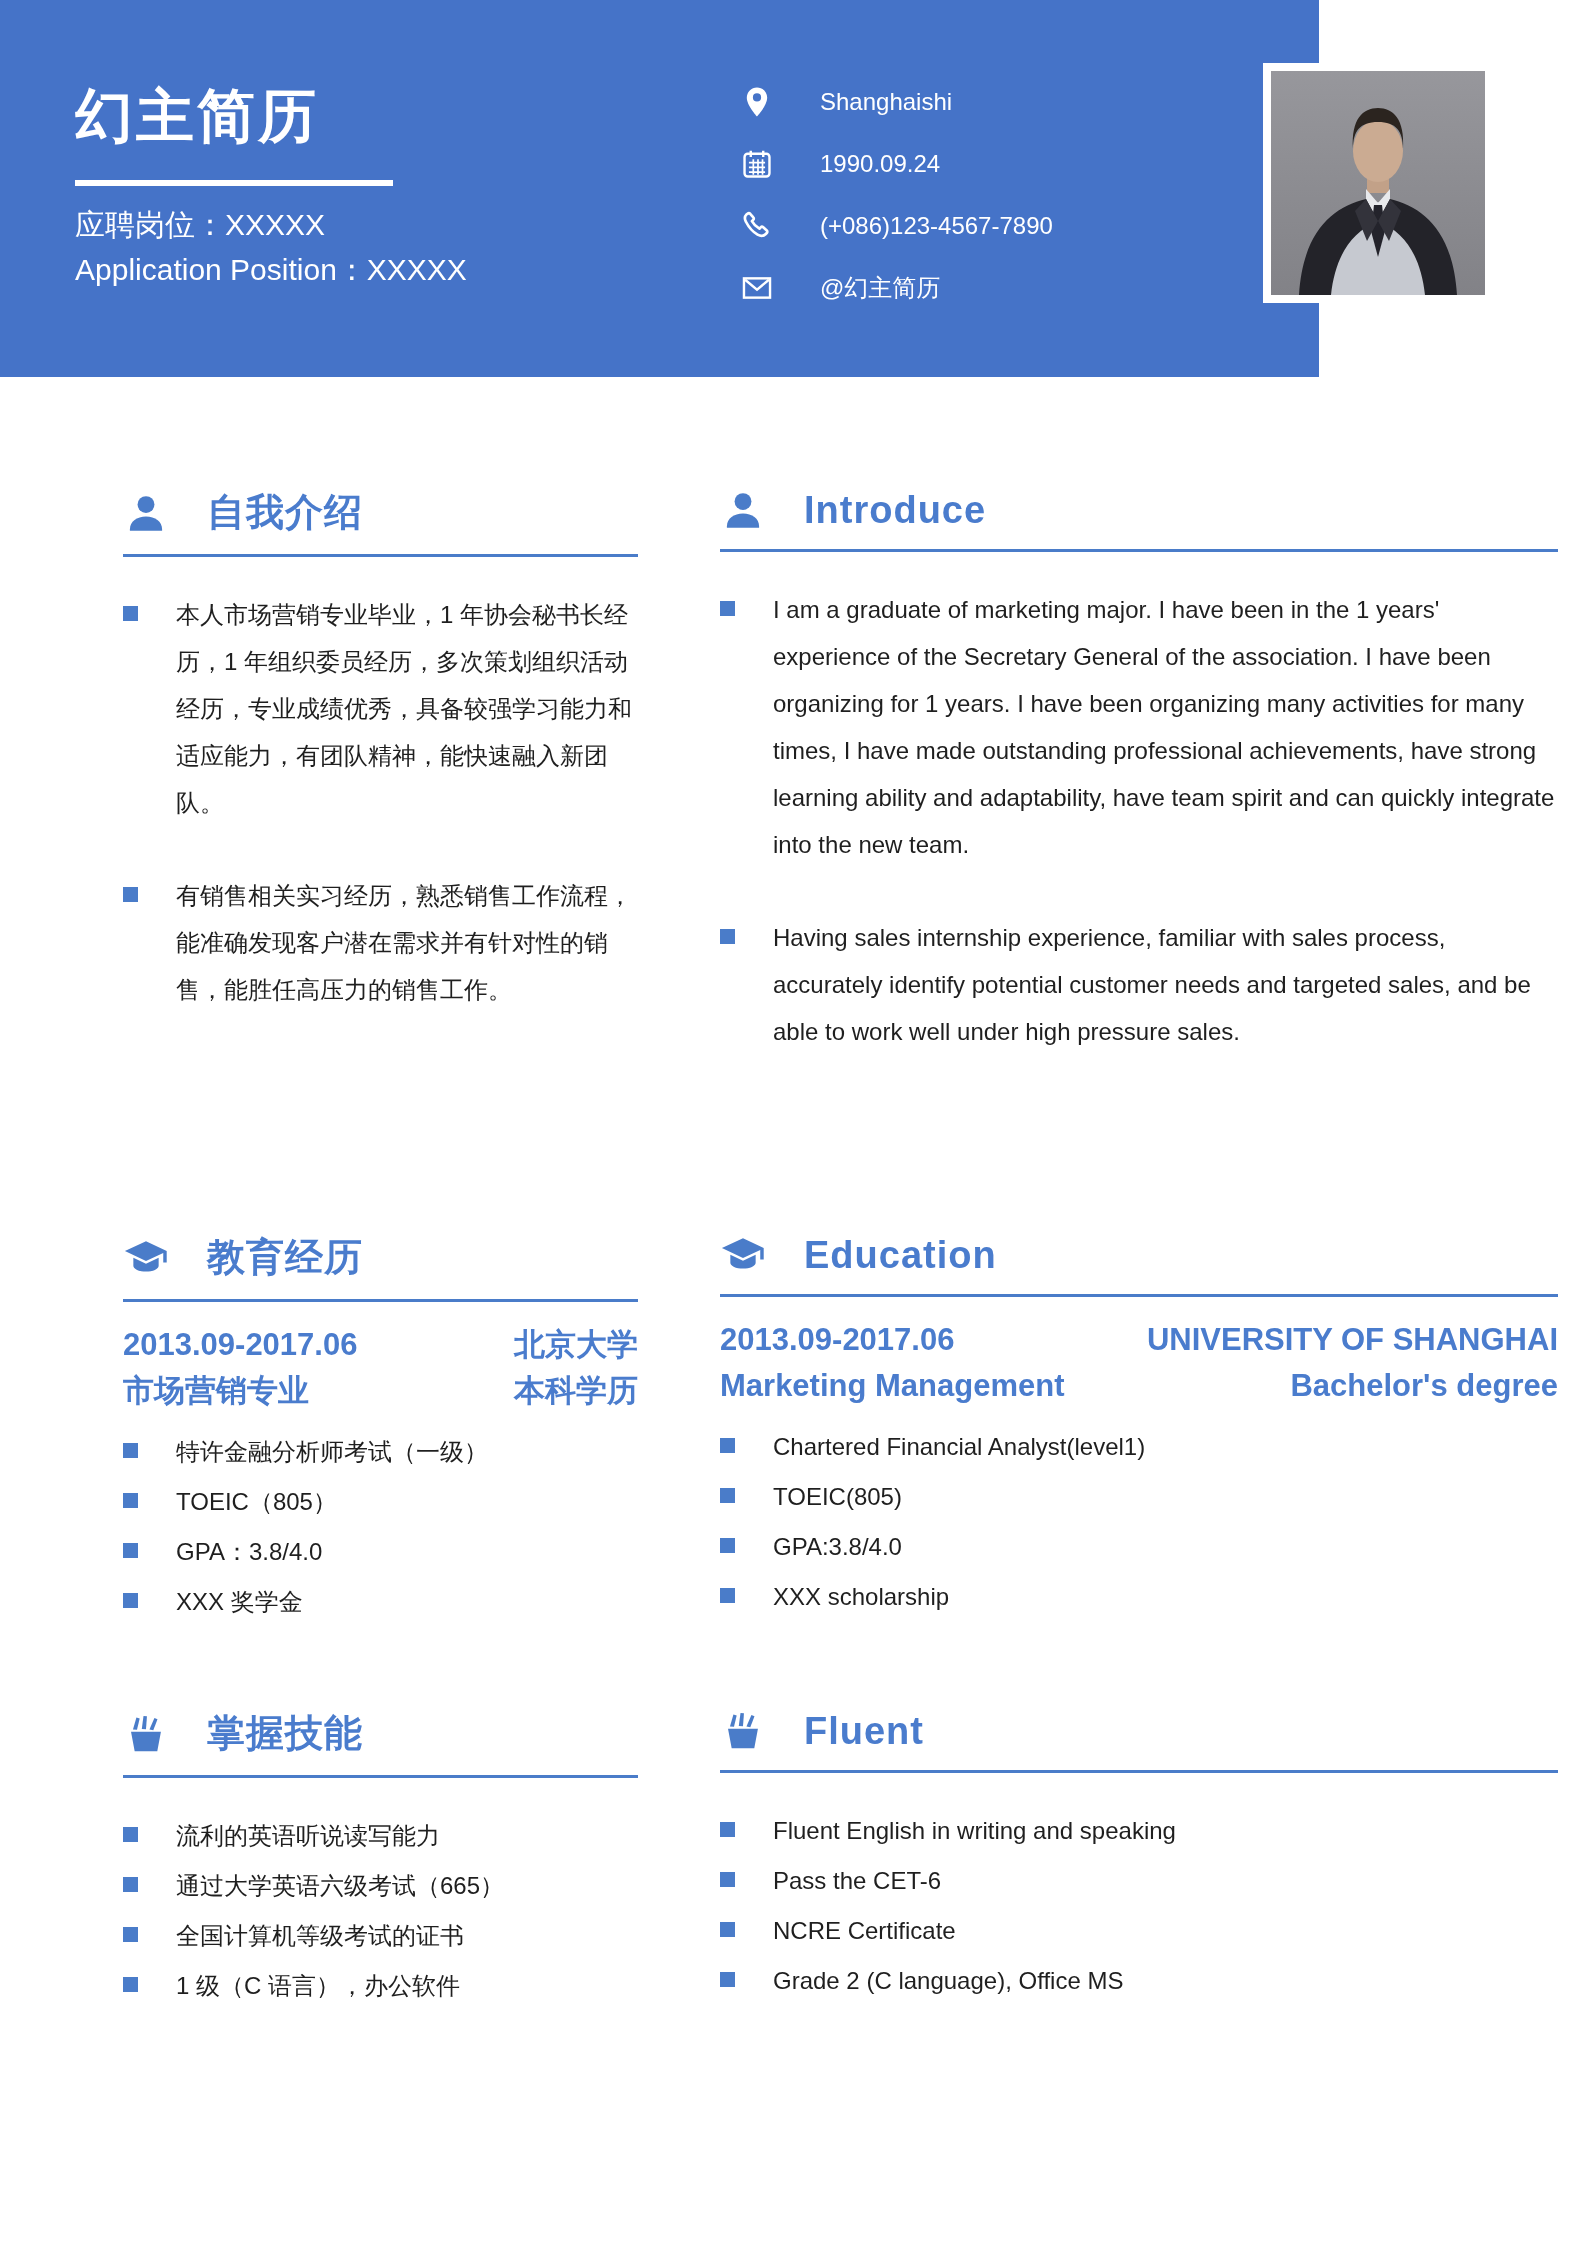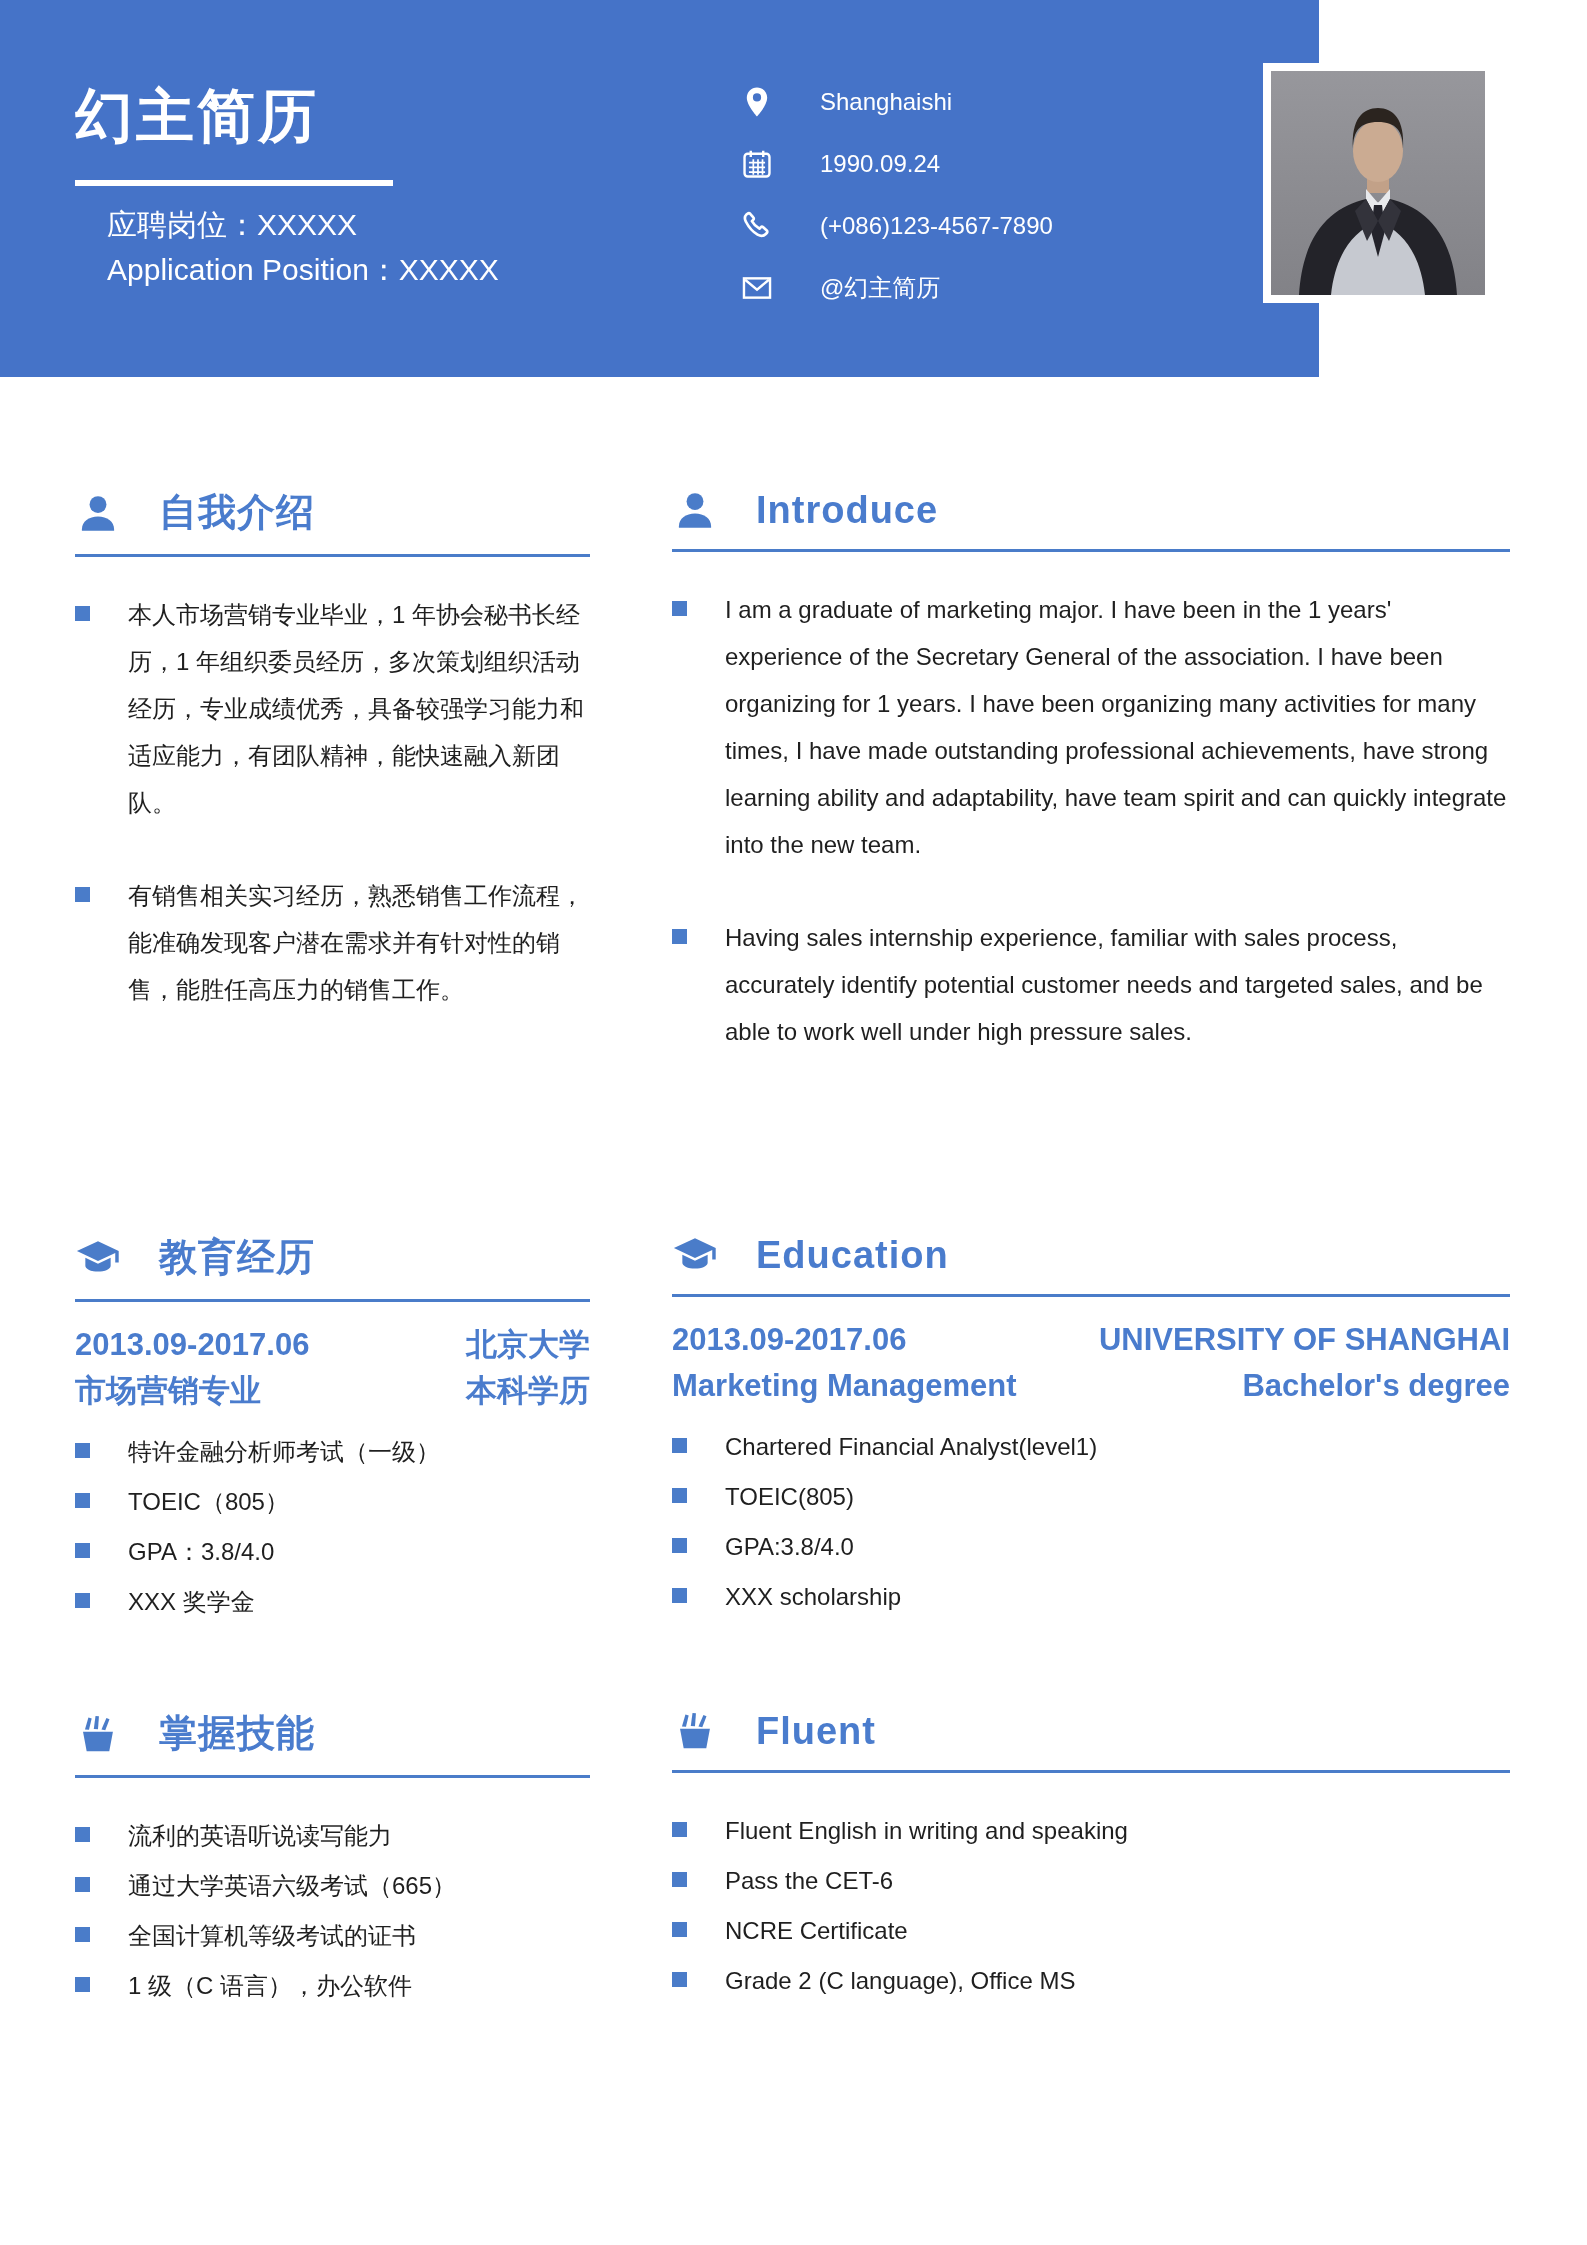--- a/index.html
+++ b/index.html
@@ -17,30 +17,30 @@
     background:#ffffff;
     overflow:hidden;
     font-family:"Liberation Sans","DejaVu Sans",sans-serif;
     color:var(--text);
   }
   
   .header{position:absolute;left:0;top:0;width:1319px;height:377px;background:var(--header-bg);}
   .brand{position:absolute;left:75px;top:84px;}
   .brand-title{font-size:58px;line-height:1.1;font-weight:700;color:#fff;letter-spacing:3px;}
   .brand-rule{width:318px;height:6px;background:#fff;margin-top:32px;}
-  .positions{position:absolute;left:75px;top:202px;font-size:30px;line-height:45px;color:#fff;margin-left:32px;}
+  .positions{position:absolute;left:75px;top:202px;font-size:30px;line-height:45px;color:#fff;}
   .contacts{position:absolute;left:738px;top:82px;}
   .contact-row{display:flex;align-items:center;height:40px;margin-bottom:22px;}
   .contact-icon{width:38px;height:38px;flex:none;display:flex;align-items:center;justify-content:center;}
   .contact-icon svg{width:34px;height:34px;}
   .contact-value{margin-left:44px;font-size:24px;color:#fff;white-space:nowrap;}
   .photo{position:absolute;left:1263px;top:63px;width:230px;height:240px;background:#fff;padding:8px;}
   .photo svg{width:100%;height:100%;display:block;}
   
-  .sec{position:absolute;}
+  .sec{position:absolute;margin-left:48px;}
   .sec-cn{left:75px;width:515px;}
   .sec-en{left:672px;width:838px;}
   #intro-cn,#intro-en{top:487px;}
   #edu-cn,#edu-en{top:1232px;}
   #skills-cn,#skills-en{top:1708px;}
   .sec-head{display:flex;align-items:center;gap:38px;padding-bottom:16px;border-bottom:3px solid var(--accent);}
   .sec-icon{width:46px;height:46px;flex:none;}
   .sec-icon svg{width:46px;height:46px;display:block;}
   .sec-title{font-size:38px;font-weight:700;color:var(--title-blue);letter-spacing:1px;}
   .sec-body{margin-top:34px;}

